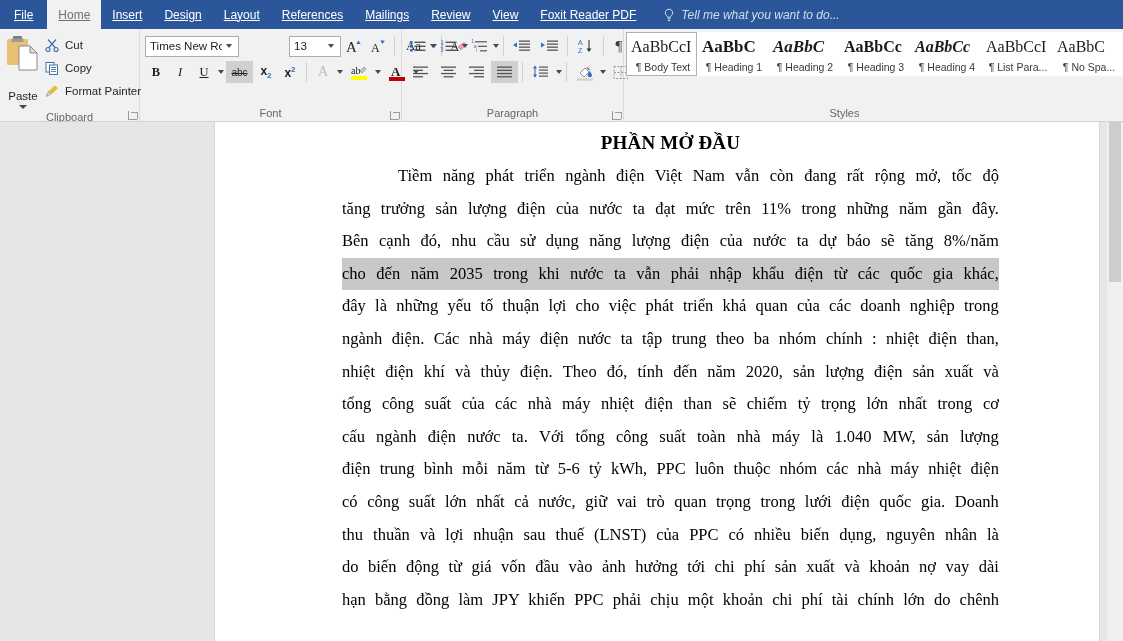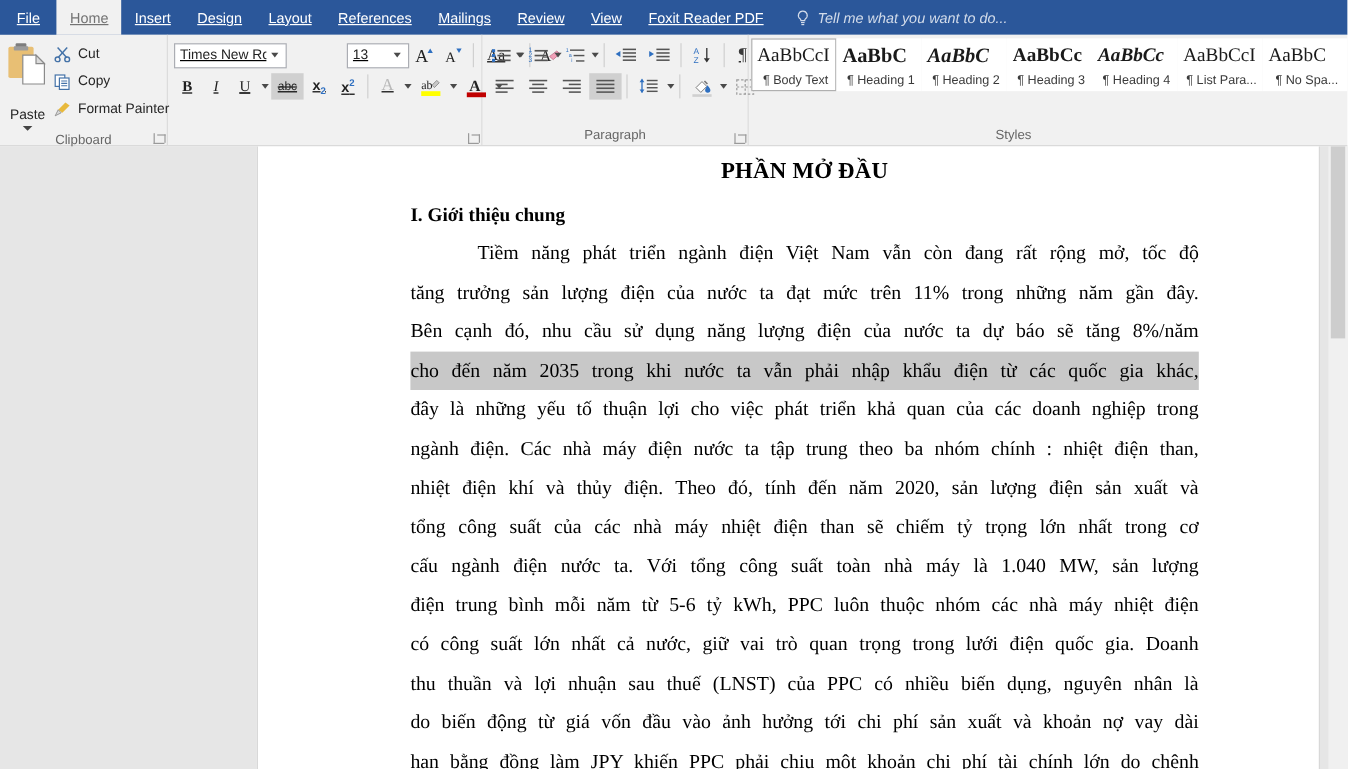--- a/index.html
+++ b/index.html
@@ -103,21 +103,21 @@
   .clip-item {
     display: flex; align-items: center; gap: 6px;
     font-size: 11.5px; color: #262626;
     height: 20px; padding: 0 4px;
     cursor: default; white-space: nowrap;
   }
   .clip-item svg { flex: 0 0 auto; }
 
   
   #g-font { width: 262px; }
-  .fcol { display:flex; flex-direction: column; gap: 4px; padding-top: 3px; text-decoration: underline;}
+  .fcol { display:flex; flex-direction: column; gap: 4px; padding-top: 3px;}
   .frow { display: flex; align-items: center; gap: 2px; }
   .combo {
     height: 21px; background:#fff; border:1px solid #abadb3;
     display:flex; align-items:center; font-size:11.5px; color:#222;
     padding: 0 2px 0 4px; cursor: text;
   }
   .combo .txt { flex:1; overflow:hidden; white-space:nowrap; }
   .combo .cv { width:0;height:0;margin:0 4px;
     border-left:3.5px solid transparent;border-right:3.5px solid transparent;border-top:4px solid #4a4a4a;}
   #font-name-combo { width: 94px; }
@@ -385,20 +385,21 @@
           <div class="ibtn wide">
             <svg width="20" height="19" viewBox="0 0 20 19">
               <text x="4" y="13" font-family="Liberation Serif, serif" font-size="13" font-weight="bold" fill="#222">A</text>
               <rect x="2" y="14" width="16" height="4" fill="#c00000"></rect>
             </svg>
           </div>
           <span class="minicaret"></span>
         </div>
       </div>
     </div>
+    <div class="group-label">Font</div>
     <div class="dlg"></div>
   </div>
 
   <div class="group" id="g-para">
     <div class="group-body">
       <div class="fcol">
         <div class="prow">
           <div class="ibtn">
             <svg width="18" height="16" viewBox="0 0 18 16">
               <rect x="1" y="3" width="2.6" height="2.6" fill="#2e6fc0"></rect>
@@ -570,21 +571,20 @@
       </div>
     </div>
     <div class="group-label" style="margin-left:-60px">Styles</div>
   </div>
 </div>
 
 <div id="docarea">
   <div id="page">
     <div id="doc-inner">
       <div id="doc-title">PHẦN MỞ ĐẦU</div>
-      <div id="doc-heading">I. Giới thiệu chung</div>
       <div id="doc-body">
           <div class="ln indent">Tiềm năng phát triển ngành điện Việt Nam vẫn còn đang rất rộng mở, tốc độ</div>
           <div class="ln justify">
             <span>tăng</span>
             <span>trưởng</span>
             <span>sản</span>
             <span>lượng</span>
             <span>điện</span>
             <span>của</span>
             <span>nước</span>

